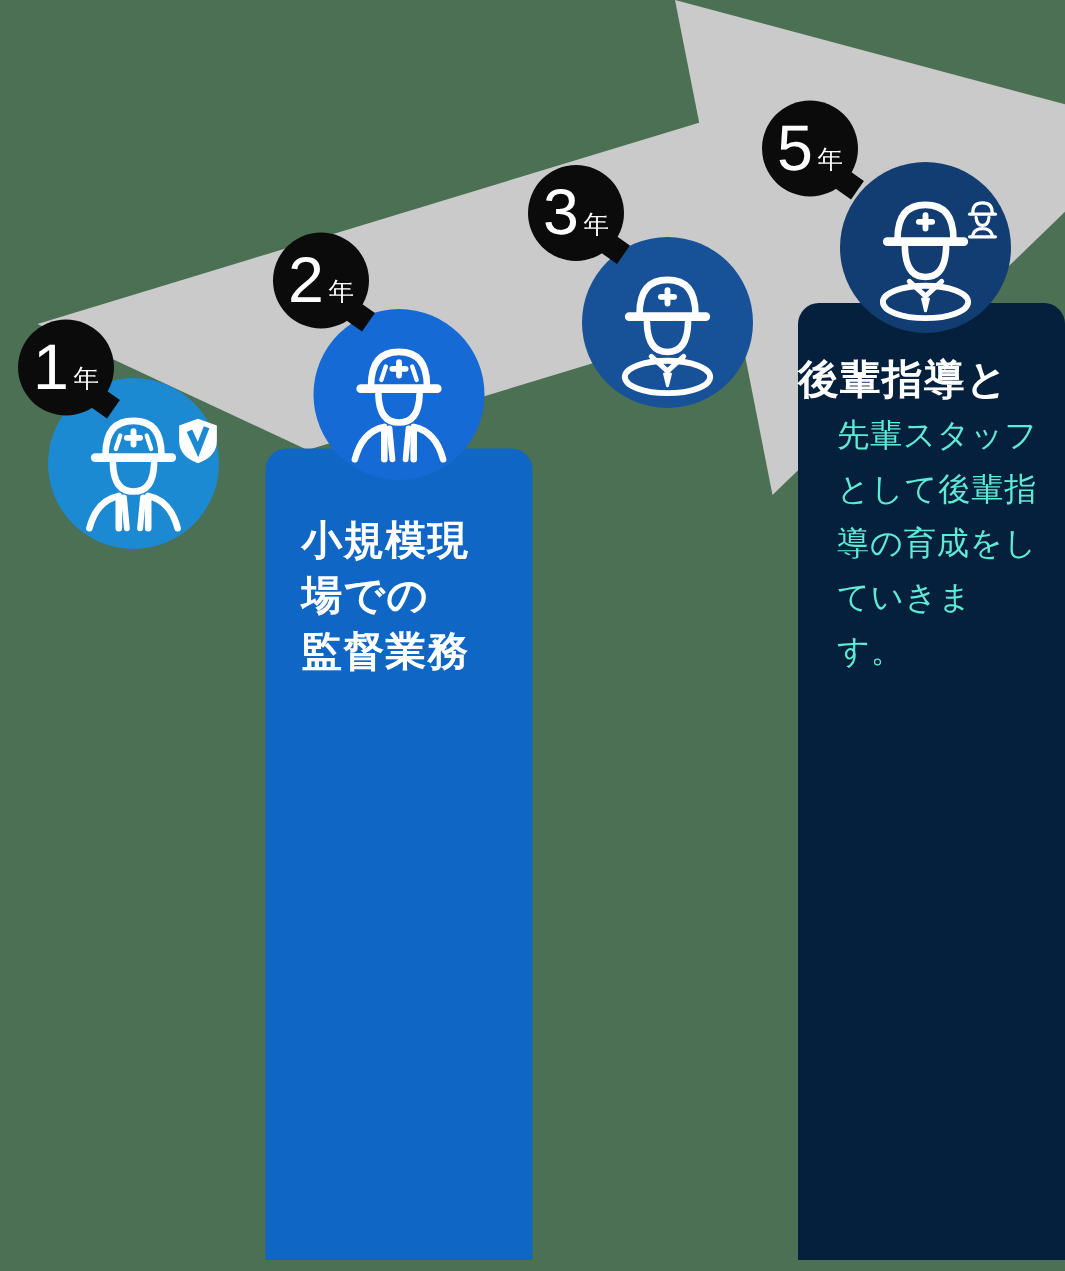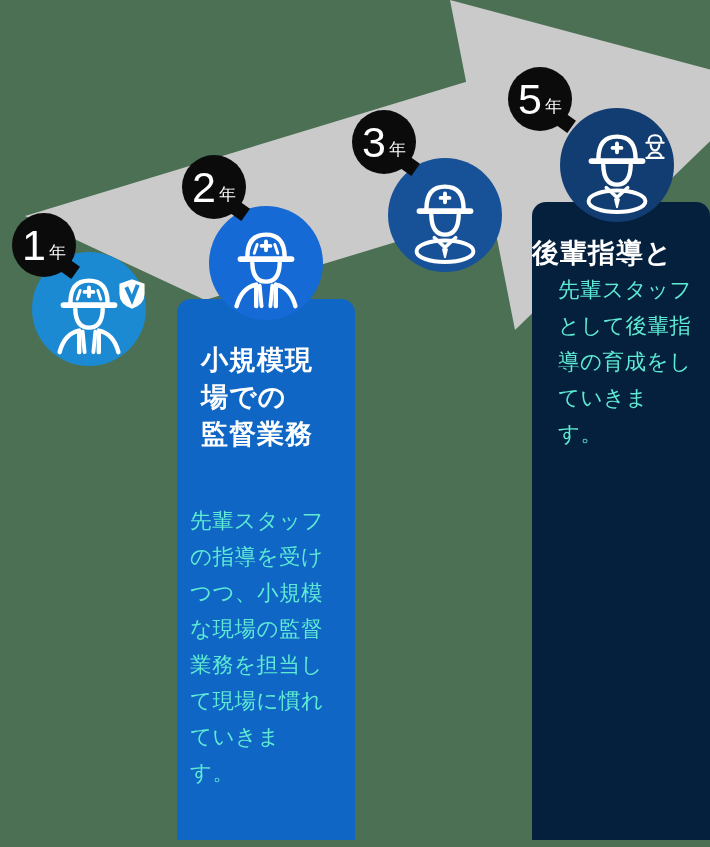--- a/index.html
+++ b/index.html
@@ -50,26 +50,25 @@
 
 <div class="stage-canvas">
 
   <svg class="arrow-svg" width="710" height="847" viewBox="0 0 710 847">
     <polygon points="25,216 600,41 600,180 205,300" fill="#cacaca"></polygon>
     <polygon points="450,0 768,85 515,330" fill="#cacaca"></polygon>
   </svg>
 
 
   <div class="column" style="left: 177px; top: 299px; width: 178px; height: 541px; padding: 43px 0px 0px; background: rgb(15, 102, 196);">
-    <div class="col-title" style="padding-left:24px;margin-bottom:50px;">
+    <div class="col-title" style="padding-left:24px;margin-bottom:32px;">
       <div>小規模現</div>
       <div>場での</div>
       <div>監督業務</div>
     </div>
-    <div class="col-body" style="margin-left:13px;">先輩スタッフの指導を受けつつ、小規模な現場の監督業務を担当して現場に慣れていきます。</div>
   </div>
 
 
   <div class="column" style="left: 532px; top: 202px; width: 178px; height: 638px; padding: 33px 0px 0px; background: rgb(5, 32, 60);">
     <div class="col-title" style="">
       <div>後輩指導と</div>
     </div>
     <div class="col-body" style="margin-left:26px;">先輩スタッフとして後輩指導の育成をしていきます。</div>
   </div>
 

